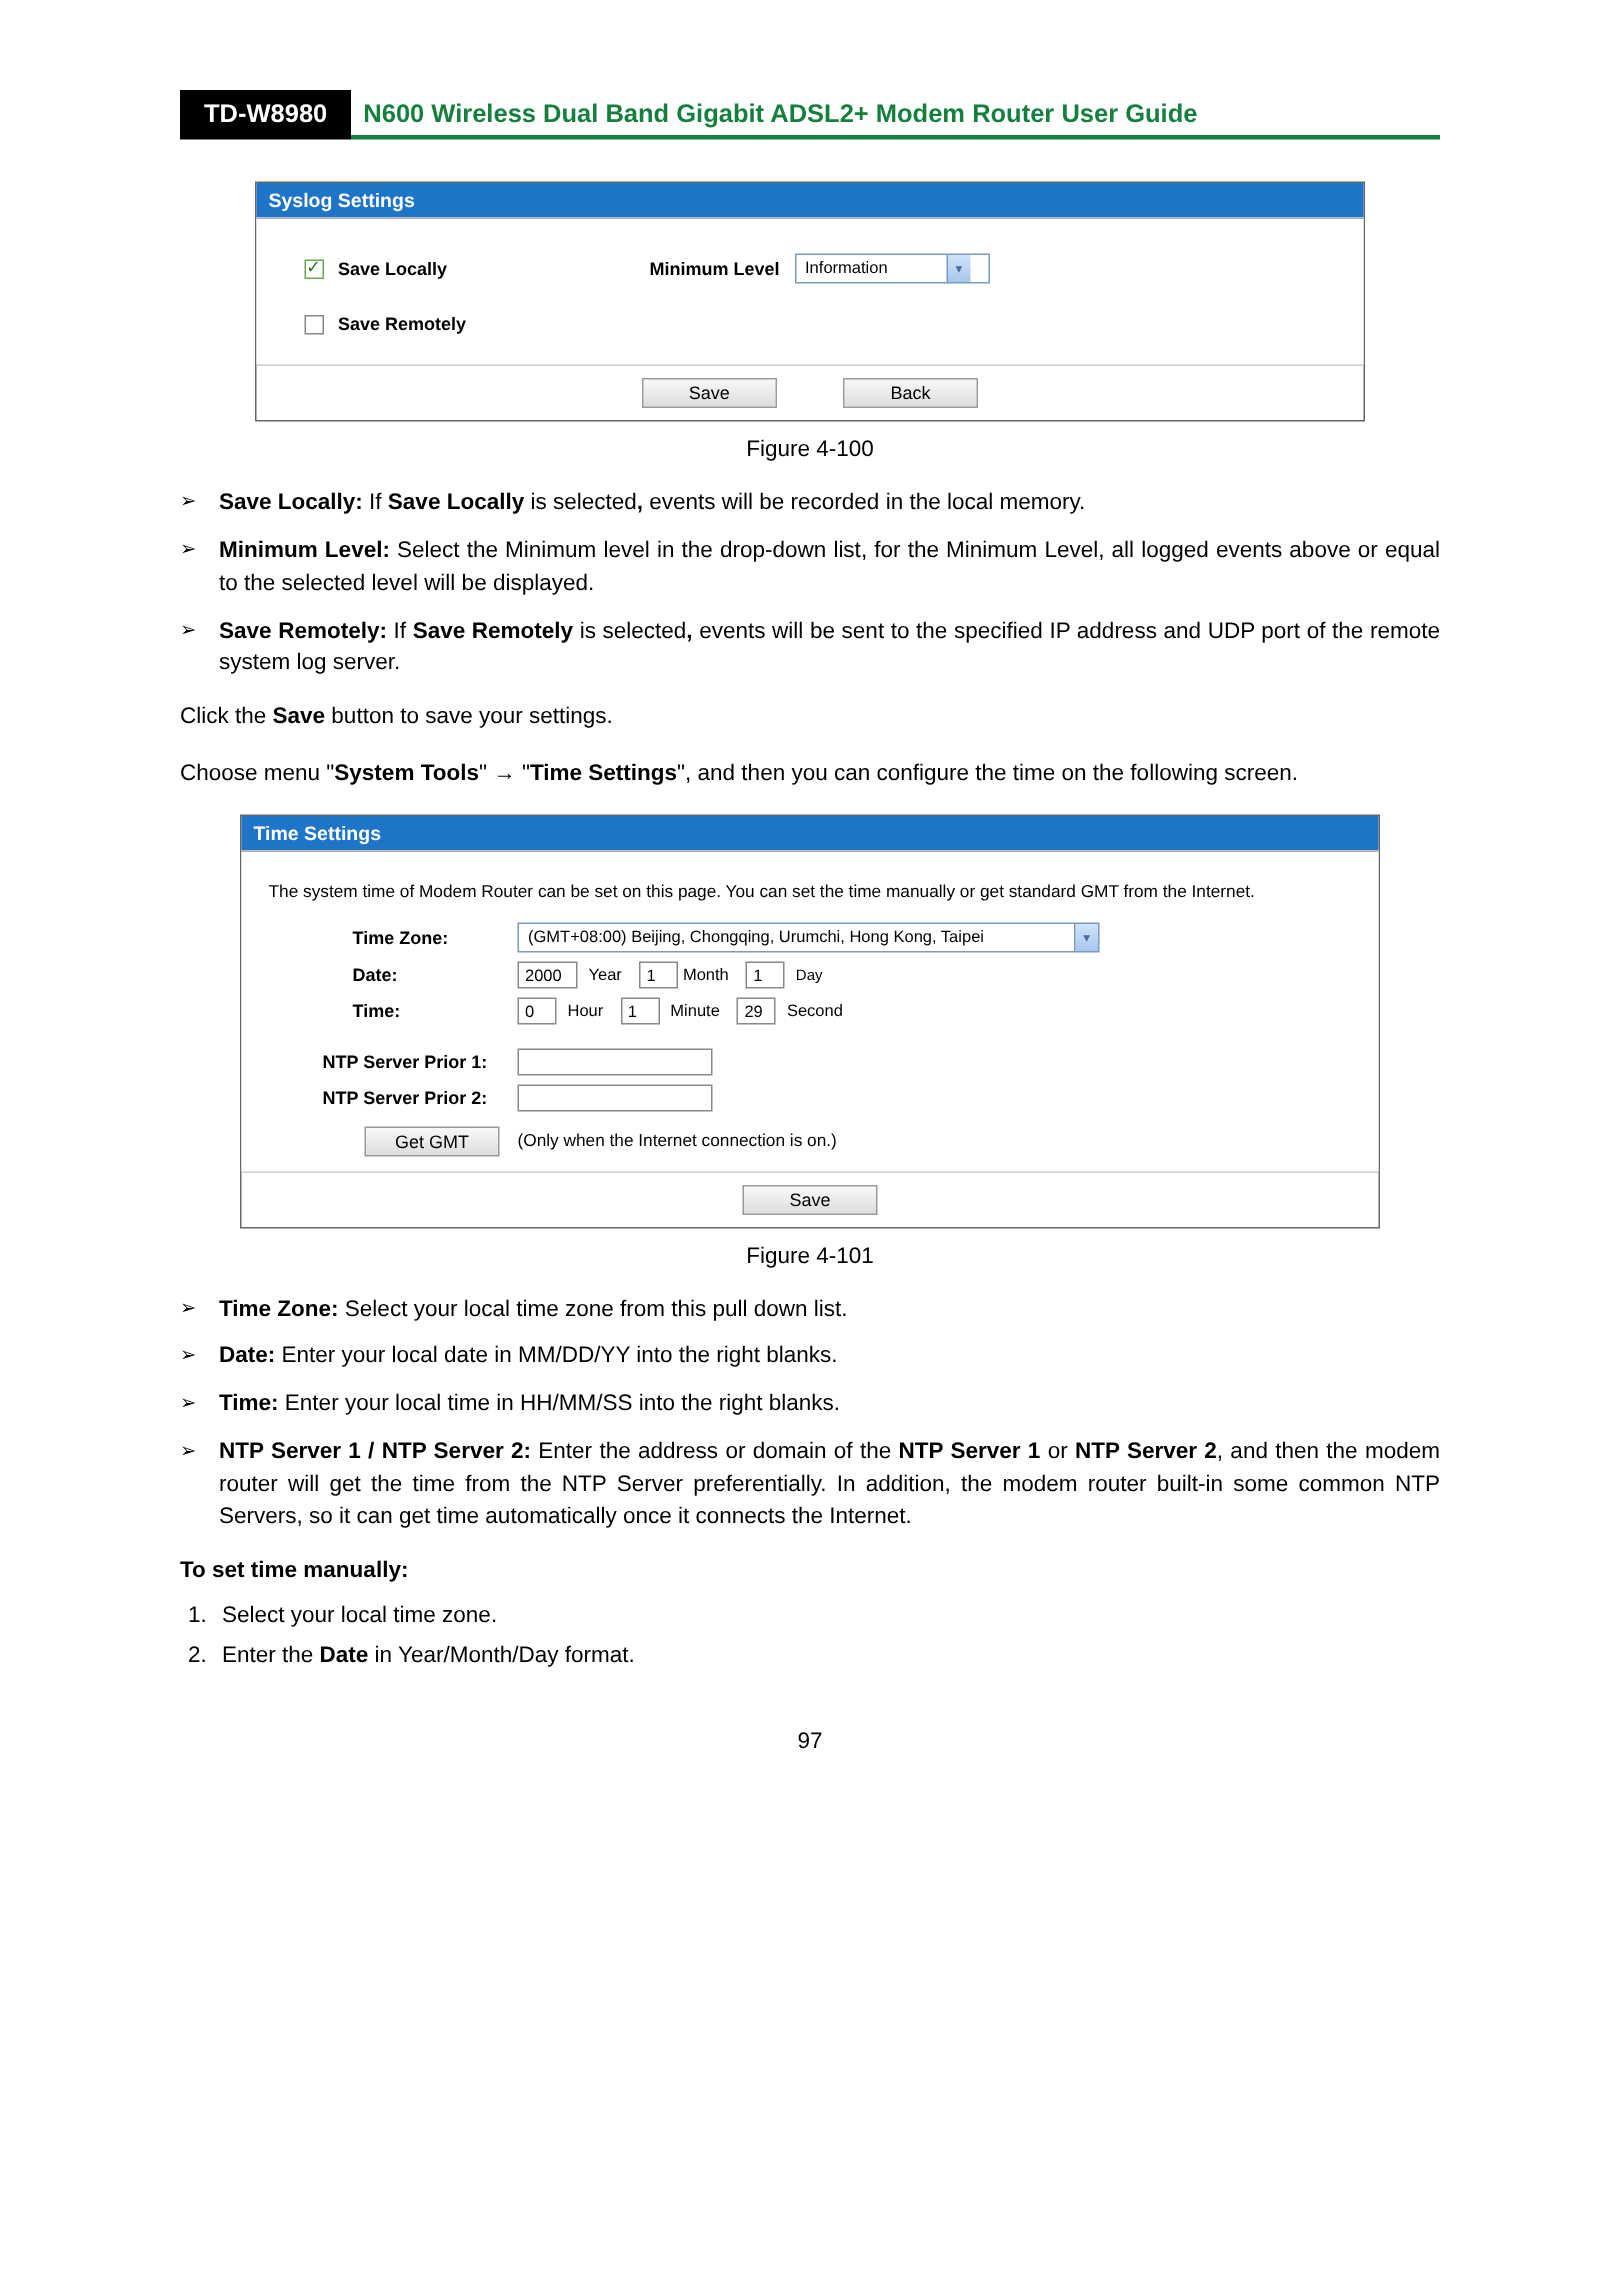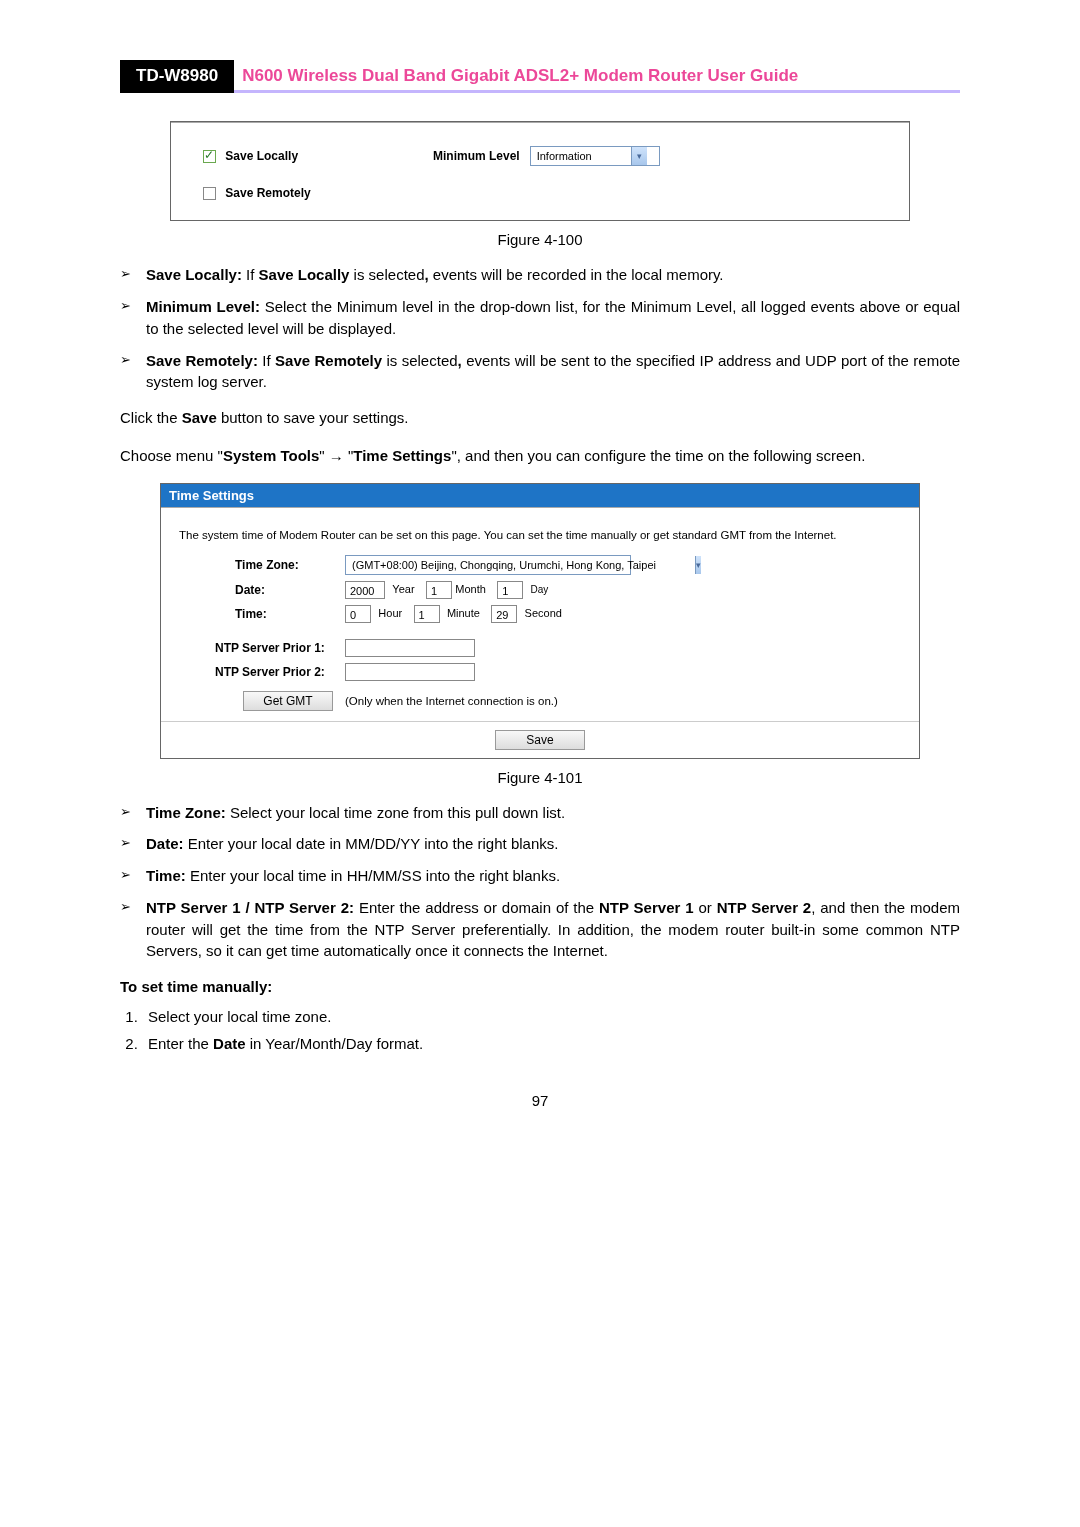--- a/index.html
+++ b/index.html
@@ -25,22 +25,22 @@
   }
   .model-box {
     background: #000;
     color: #fff;
     font-weight: bold;
     padding: 6px 16px 4px 16px;
     font-size: 17px;
   }
   .title-box {
     flex: 1;
-    border-bottom: 3px solid #c4b5fd;
-    color: #ec4899;
+    border-bottom: 3px solid #15803d;
+    color: #15803d;
     font-weight: bold;
     font-size: 17px;
     padding: 6px 0 4px 8px;
   }
   .screenshot-box {
     border: 1px solid #666;
     margin: 0 auto;
     width: 740px;
   }
   .ss-header {
@@ -217,38 +217,43 @@
 <body>
 
 <div class="page">
 
   <div class="header-bar">
     <div class="model-box">TD-W8980</div>
     <div class="title-box">N600 Wireless Dual Band Gigabit ADSL2+ Modem Router User Guide</div>
   </div>
 
   <div class="screenshot-box">
+    <div class="ss-header">Syslog Settings</div>
     <div class="ss-sep"></div>
     <div class="ss-body">
       <div style="margin-bottom:20px; display:flex; align-items:center;">
         <div style="width:230px;">
           <span class="chk checked"></span>
           <span class="label-bold">Save Locally</span>
         </div>
         <span class="label-bold" style="margin-right:10px;">Minimum Level</span>
         <span class="dropdown" style="width:130px;">
           <span class="dd-text">Information</span>
           <span class="dd-arrow">▾</span>
         </span>
       </div>
       <div style="margin-bottom:10px;">
         <span class="chk chk-gray"></span>
         <span class="label-bold">Save Remotely</span>
       </div>
     </div>
+    <div class="ss-footer">
+      <span class="ss-btn">Save</span>
+      <span class="ss-btn">Back</span>
+    </div>
   </div>
   <div class="figure-caption">Figure 4-100</div>
 
   <div class="bullet-list">
     <div class="bullet-item">
       <div class="bullet-glyph">➢</div>
       <div class="bullet-text">
         <b>Save Locally:</b><span> If </span><b>Save Locally</b><span> is selected</span><b>,</b><span> events will be recorded in the local memory.</span>
       </div>
     </div>
@@ -277,21 +282,21 @@
 
   <div class="screenshot-box" style="width:760px;">
     <div class="ss-header">Time Settings</div>
     <div class="ss-sep"></div>
     <div class="ss-body" style="padding:10px 14px;">
       <div class="intro-text">The system time of Modem Router can be set on this page. You can set the time manually or get standard GMT from the Internet.</div>
 
       <div class="row-flex">
         <div class="ts-label">Time Zone:</div>
         <div class="ts-content">
-          <span class="dropdown" style="width:286px;">
+          <span class="dropdown" style="width:388px;">
             <span class="dd-text" style="flex:1;">(GMT+08:00) Beijing, Chongqing, Urumchi, Hong Kong, Taipei</span>
             <span class="dd-arrow">▾</span>
           </span>
         </div>
       </div>
 
       <div class="row-flex">
         <div class="ts-label">Date:</div>
         <div class="ts-content">
           <span class="small-input" style="width:40px;">2000</span>

